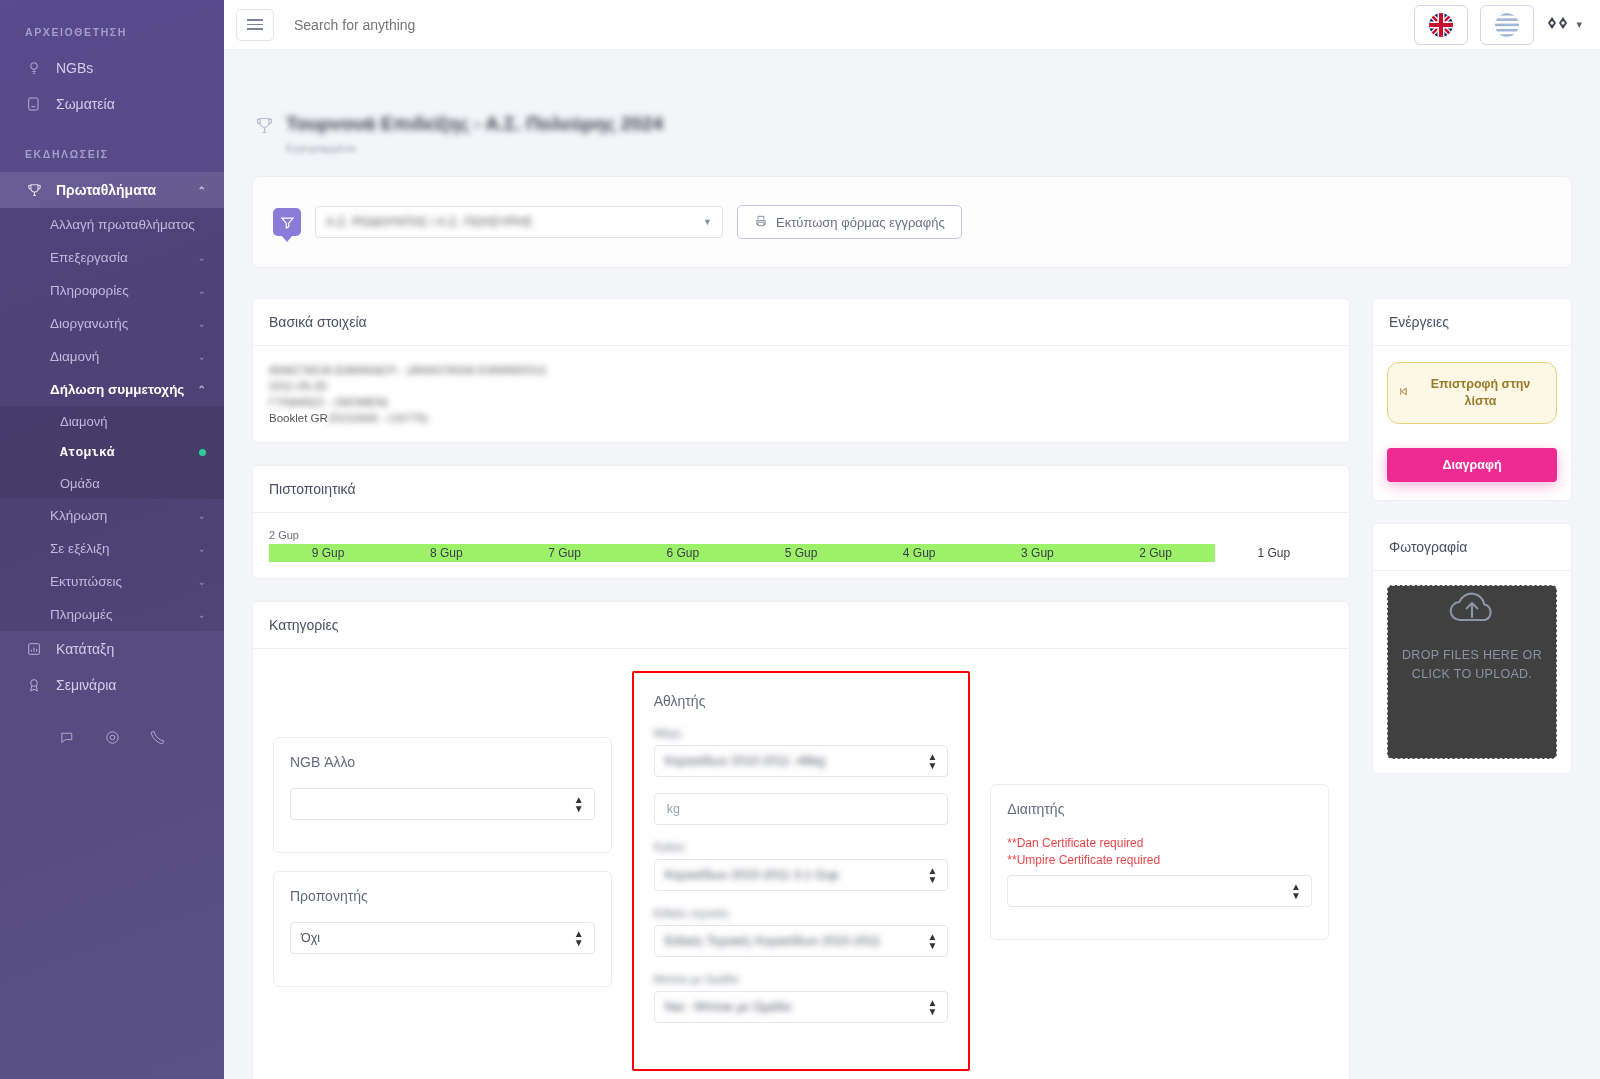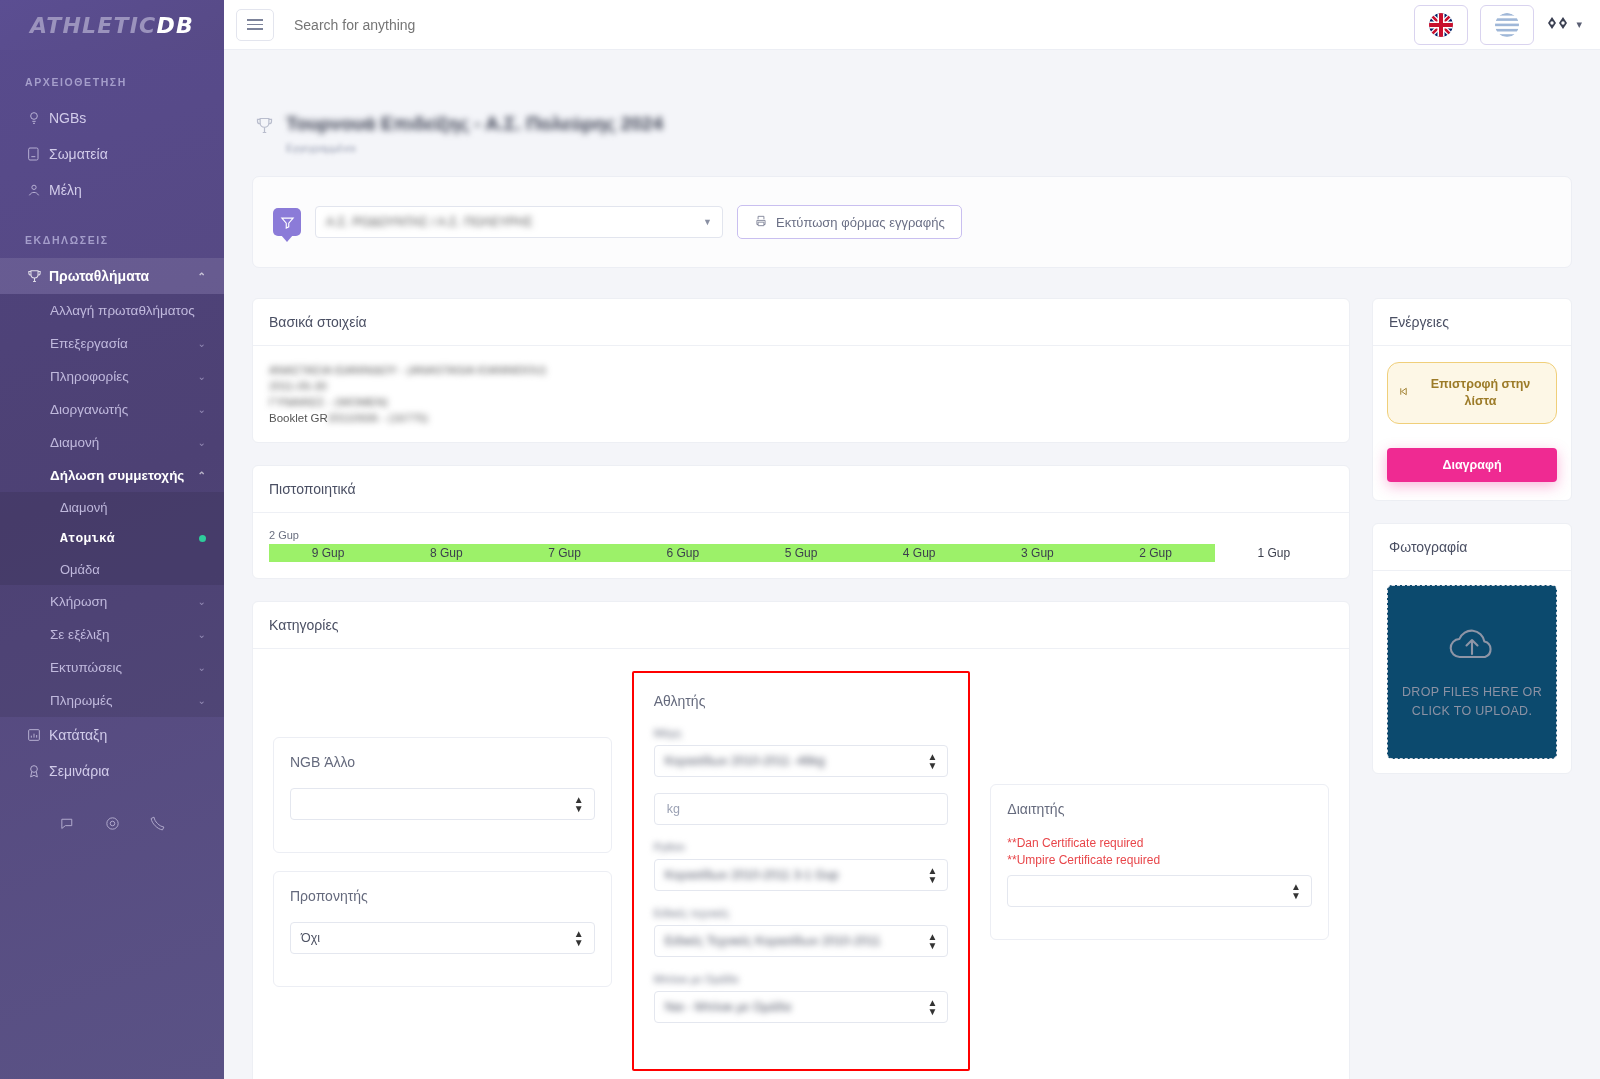--- a/index.html
+++ b/index.html
@@ -28,21 +28,21 @@
     font-style: italic;
   }
   .logo .a { color:#9b93bd; }
   .logo .b { color:#ffffff; }
 
   .nav-section {
     font-size: 10.5px; letter-spacing: 1.6px; color: #a59ecb;
     padding: 26px 0 12px 25px; text-transform: uppercase; font-weight: 600;
   }
   .nav-item {
-    display: flex; align-items: center; gap: 6px;
+    display: flex; align-items: center; gap: 13px;
     padding: 9px 18px 9px 25px; font-size: 14px; color: #d2ccea;
     cursor: pointer; position: relative;
   }
   .nav-item .ico { width:18px; height:18px; flex:0 0 18px; display:flex; align-items:center; justify-content:center; opacity:.8;}
   .nav-item.active-main {
     background: rgba(255,255,255,.10);
     color: #ffffff; font-weight: 700;
   }
   .nav-item .caret { margin-left:auto; font-size:10px; opacity:.65; }
   .submenu { background: rgba(0,0,0,.085); }
@@ -167,66 +167,52 @@
     line-height:17px;
   }
   .btn-del {
     display:block; width:calc(100% - 28px); margin:0 14px 18px 14px;
     background:#ef2a92; color:#fff; border:none; border-radius:4px;
     font-size:12.5px; font-weight:700; padding:10px 0; cursor:pointer;
     box-shadow: 0 4px 14px rgba(239,42,146,.35);
     font-family:"Liberation Sans", sans-serif;
   }
   .drop {
-    margin:14px; border:1.6px dashed #d6d9e2; border-radius:5px; background:#0c4a6e;
-    height:174px; display:flex; flex-direction:column; align-items:center; justify-content:center;
+    margin:14px; border:1.6px dashed #d6d9e2; border-radius:5px; background:#404040;
+    height:174px; display:flex; flex-direction:column; align-items:center; 
     gap:14px; cursor:pointer; padding: 0 10px;
   }
   .drop-txt { font-size:12.5px; color:#8c92a4; text-align:center; line-height:19px; letter-spacing:.3px; }
 </style>
 </head>
 <body>
 
 <div class="app">
 
   <aside class="sidebar">
-    <div class="logo-wrap">
-      <div class="logo">
-        <span class="a">ATHLETIC</span><span class="b">DB</span>
-      </div>
-    </div>
 
     <div class="nav-section">ΑΡΧΕΙΟΘΕΤΗΣΗ</div>
 
     <div class="nav-item">
       <span class="ico">
         <svg width="16" height="16" viewBox="0 0 24 24" fill="none" stroke="#cfc9e6" stroke-width="1.5">
             <circle cx="12" cy="9" r="5"></circle>
             <path d="M9.5 17h5M10.5 20h3"></path>
           </svg>
       </span>
       <span>NGBs</span>
     </div>
     <div class="nav-item">
       <span class="ico">
         <svg width="16" height="16" viewBox="0 0 24 24" fill="none" stroke="#cfc9e6" stroke-width="1.5">
             <rect x="4" y="3" width="14" height="18" rx="2"></rect>
             <path d="M8 16h6"></path>
           </svg>
       </span>
       <span>Σωματεία</span>
-    </div>
-    <div class="nav-item">
-      <span class="ico">
-        <svg width="16" height="16" viewBox="0 0 24 24" fill="none" stroke="#cfc9e6" stroke-width="1.5">
-            <circle cx="12" cy="8" r="3.2"></circle>
-            <path d="M5 20c1.8-3 4.2-4.4 7-4.4S17.2 17 19 20"></path>
-          </svg>
-      </span>
-      <span>Μέλη</span>
     </div>
 
     <div class="nav-section">ΕΚΔΗΛΩΣΕΙΣ</div>
 
     <div class="nav-item active-main">
       <span class="ico">
         <svg width="17" height="17" viewBox="0 0 24 24" fill="none" stroke="#ffffff" stroke-width="1.5">
             <path d="M7 4h10v5a5 5 0 0 1-10 0z"></path>
             <path d="M7 5H4v2a3 3 0 0 0 3 3M17 5h3v2a3 3 0 0 1-3 3M10 19h4M12 14v5"></path>
           </svg>

